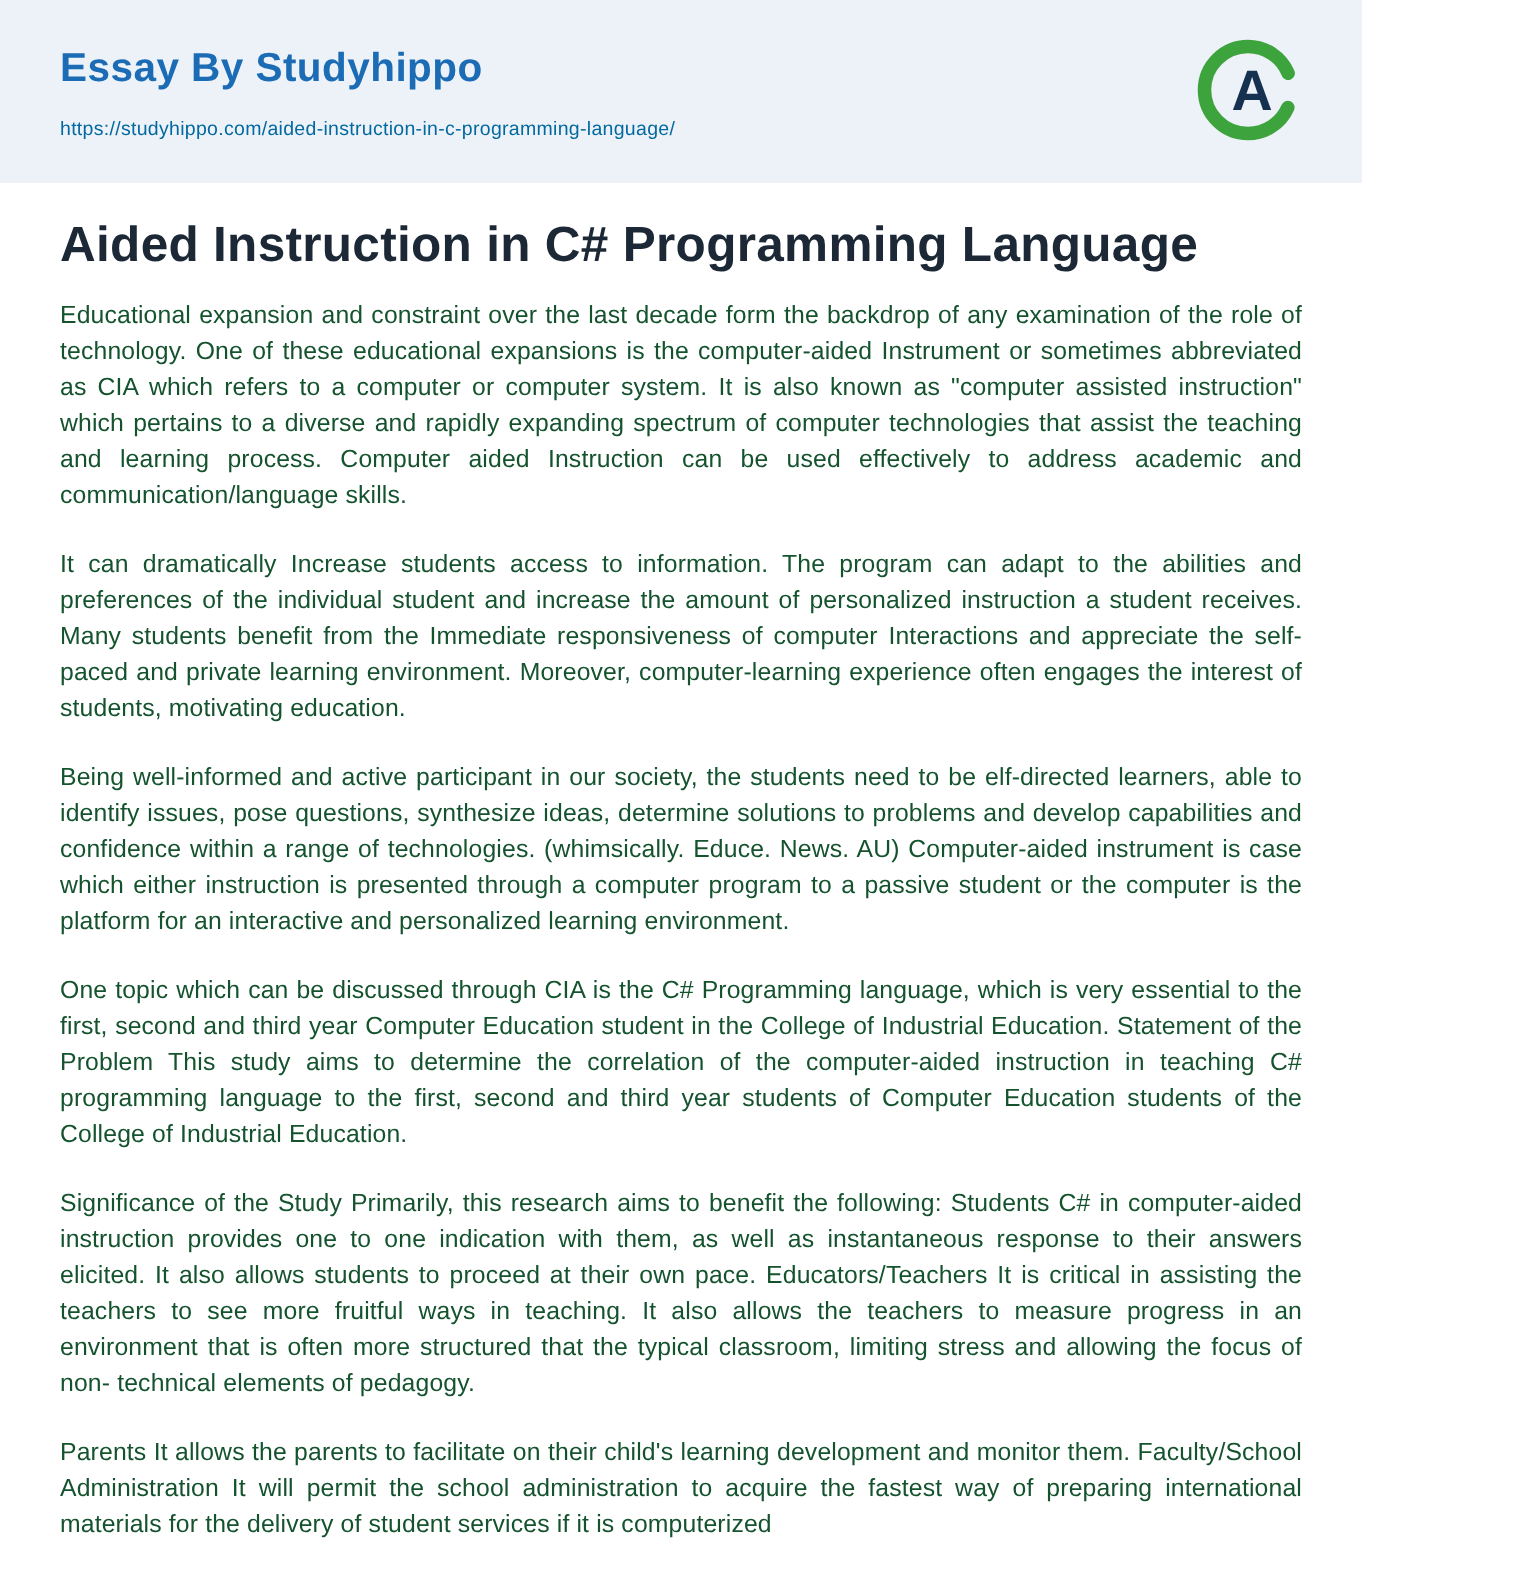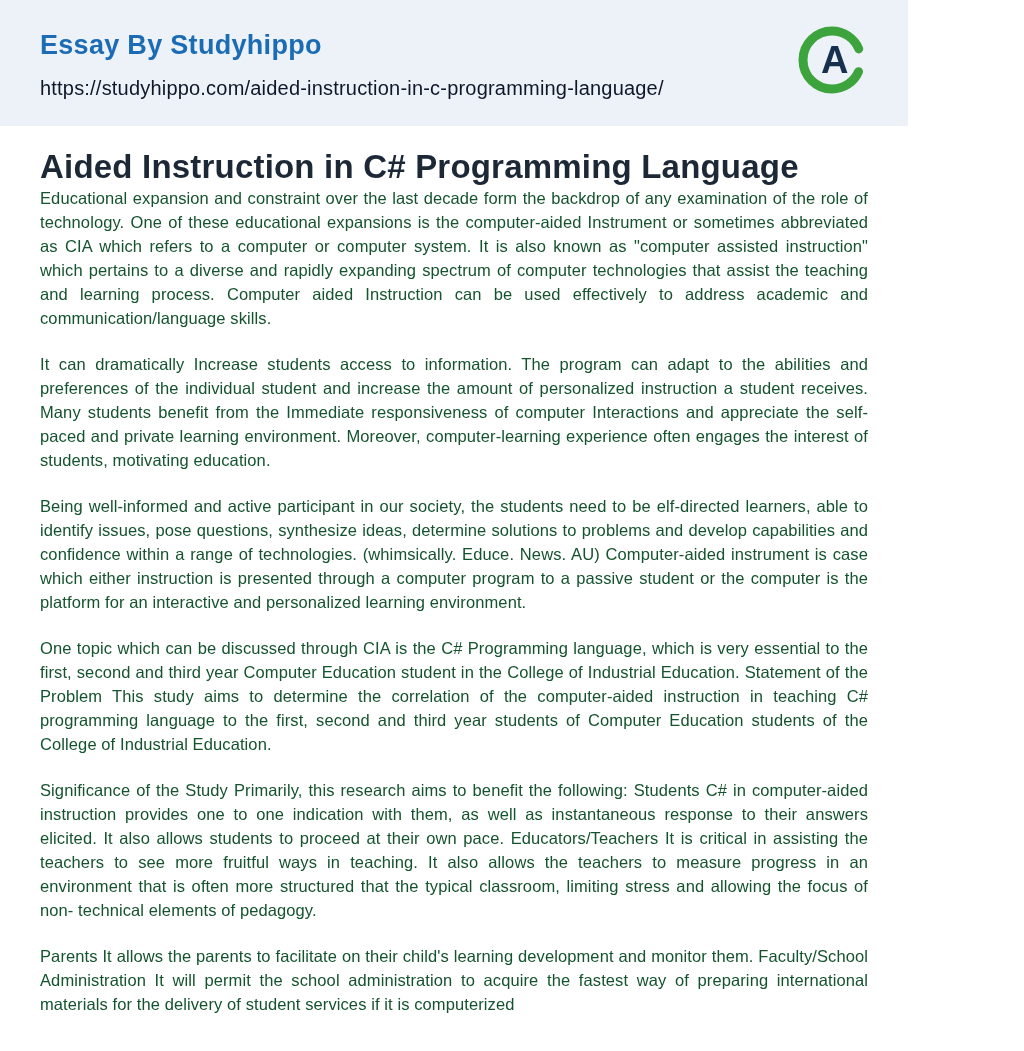--- a/index.html
+++ b/index.html
@@ -20,22 +20,22 @@
     min-height: 122px;
   }
   .site-title {
     color: #1b6cb5;
     font-size: 27px;
     font-weight: 700;
     letter-spacing: 0.3px;
     margin-bottom: 16px;
   }
   .article-url {
-    color: #0f172a;
-    font-size: 20px;
+    color: #0369a1;
+    font-size: 13px;
     font-weight: 500;
     text-decoration: none;
     letter-spacing: 0.2px;
     cursor: pointer;
   }
   .logo {
     position: absolute;
     top: 24px;
     right: 40px;
     width: 72px;
@@ -44,20 +44,21 @@
 
   
   .content {
     padding: 22px 40px 30px 40px;
   }
   .article-title {
     color: #1c2836;
     font-size: 33px;
     font-weight: 800;
     letter-spacing: 0.2px;
+    margin-bottom: 16px;
   }
   .paragraph {
     color: #14532d;
     font-size: 16.5px;
     line-height: 24px;
     text-align: justify;
     margin-bottom: 22px;
     letter-spacing: 0.1px;
   }
   .paragraph:last-child { margin-bottom: 0; }

